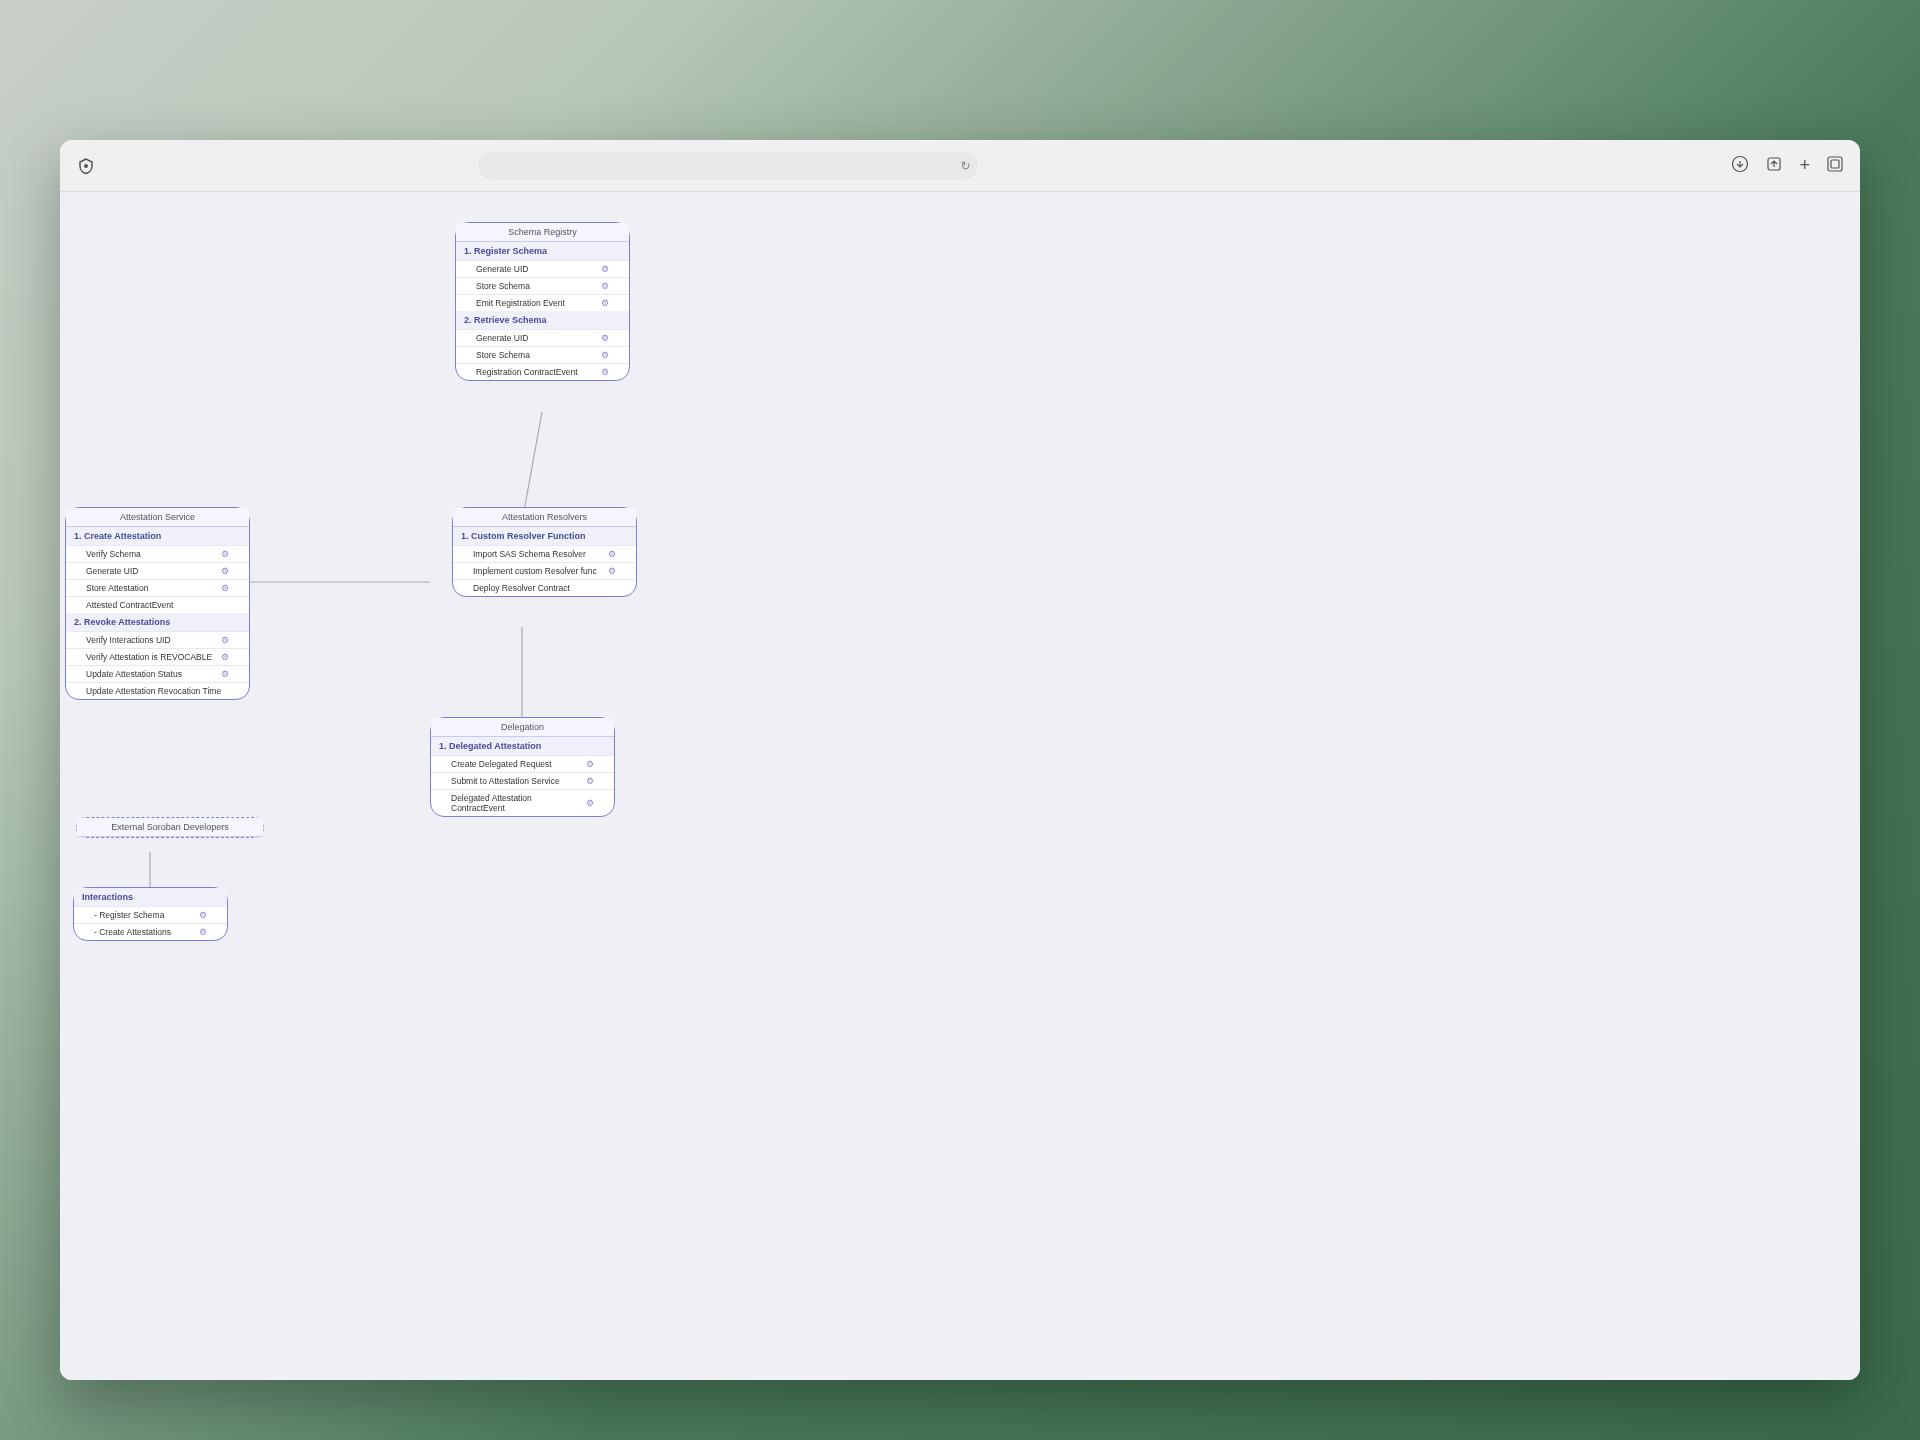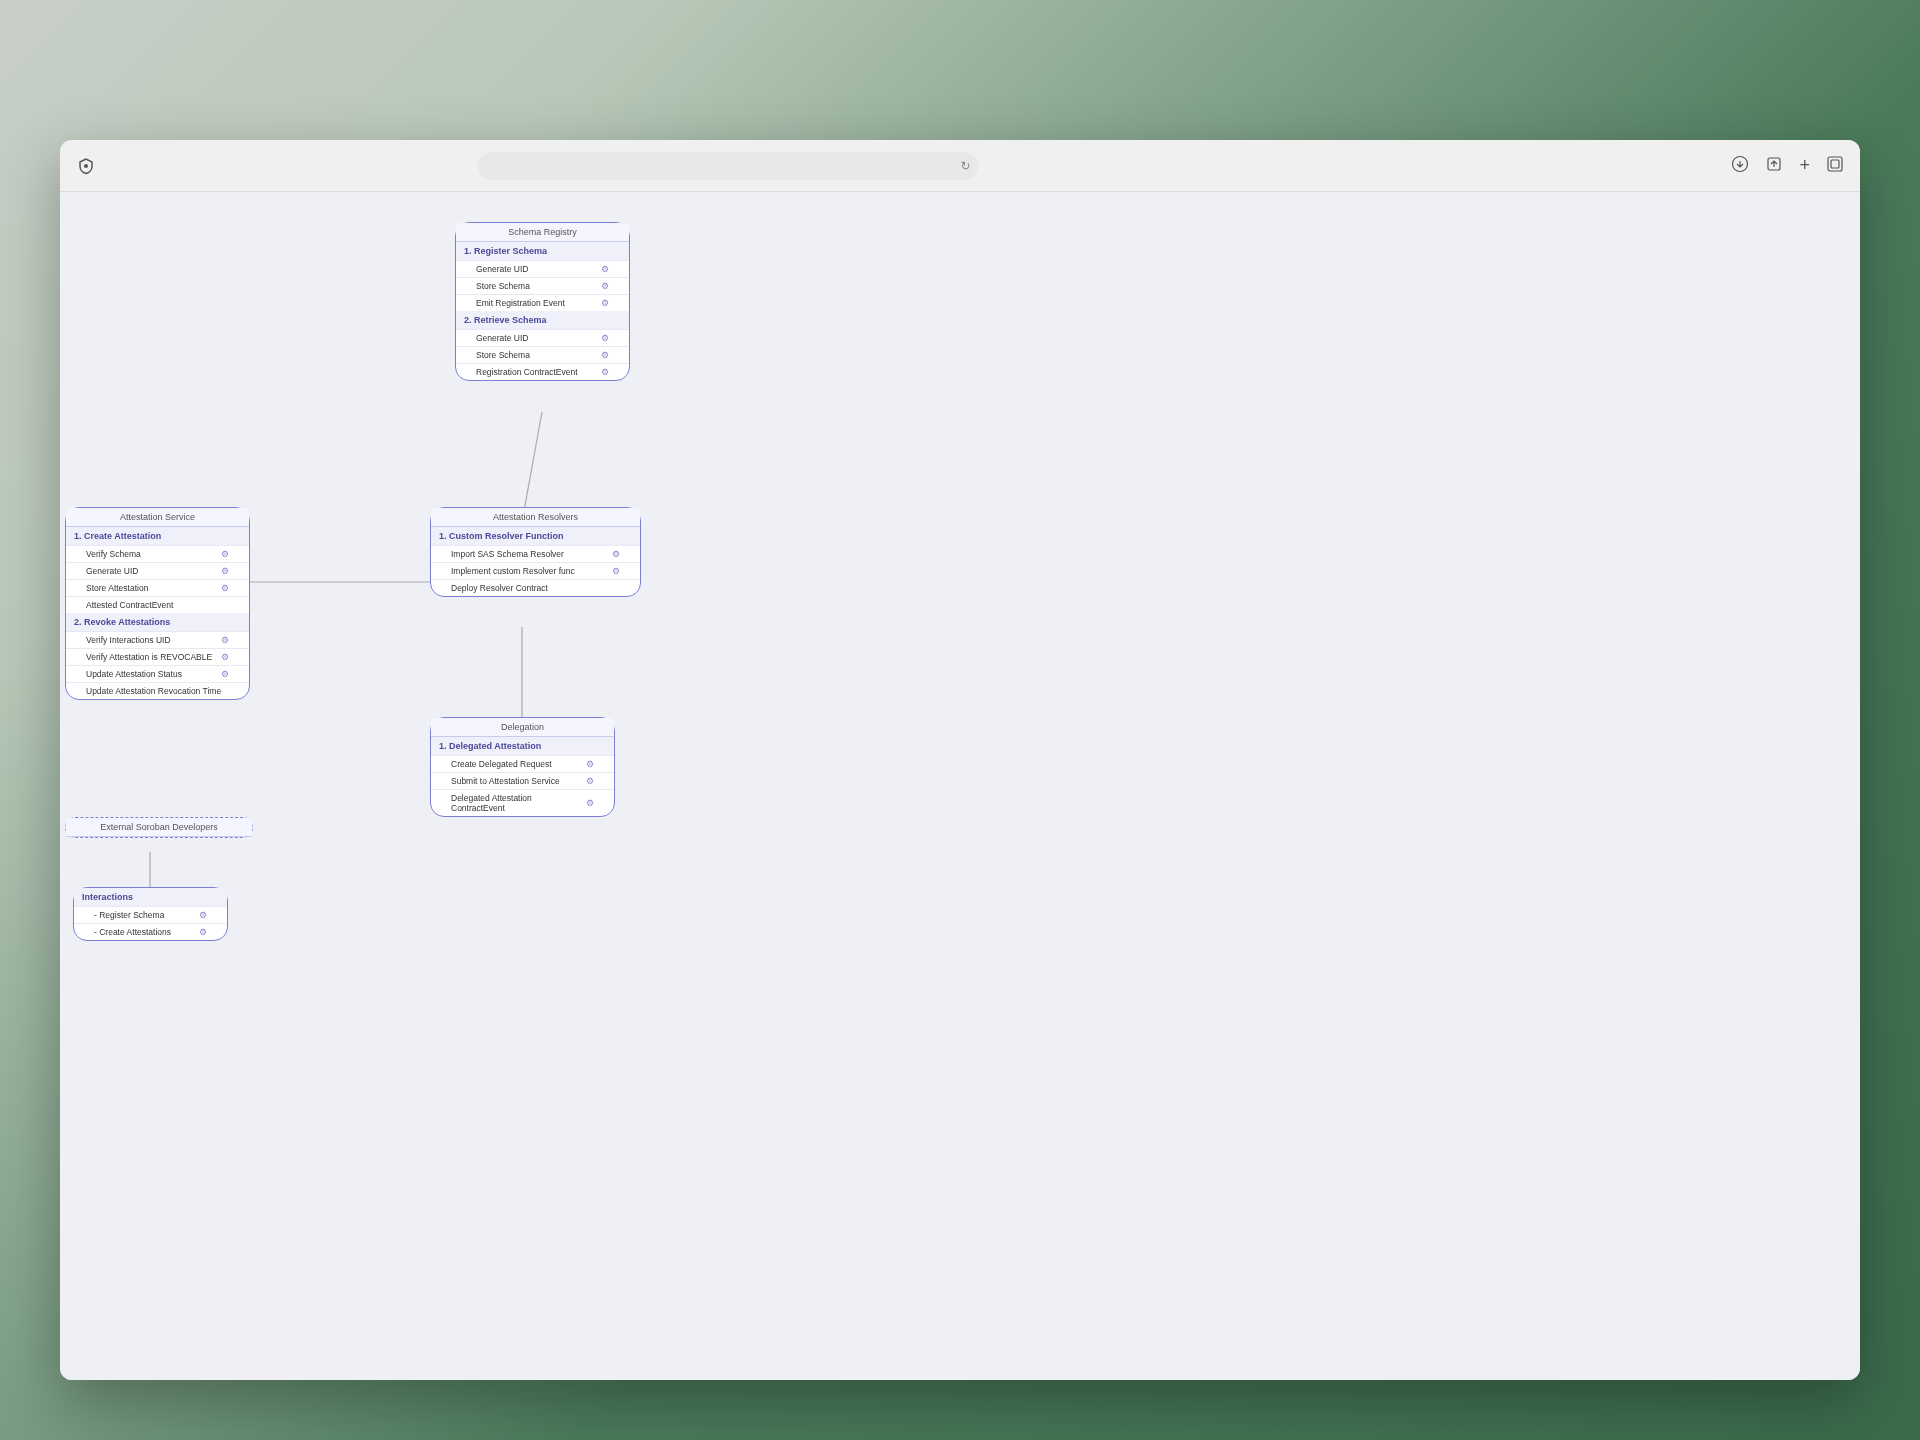--- a/index.html
+++ b/index.html
@@ -166,35 +166,35 @@
     
     .attestation-service {
       top: 315px;
       left: 5px;
       width: 185px;
     }
 
     
     .attestation-resolvers {
       top: 315px;
-      left: 370px;
-      width: 211px;
+      left: 392px;
+      width: 185px;
     }
 
     
     .delegation {
       top: 525px;
       left: 370px;
       width: 185px;
     }
 
     
     .external-soroban {
       top: 625px;
-      left: 5px;
+      left: 16px;
       width: 188px;
     }
 
     
     .interactions {
       top: 695px;
       left: 13px;
       width: 155px;
     }
 

